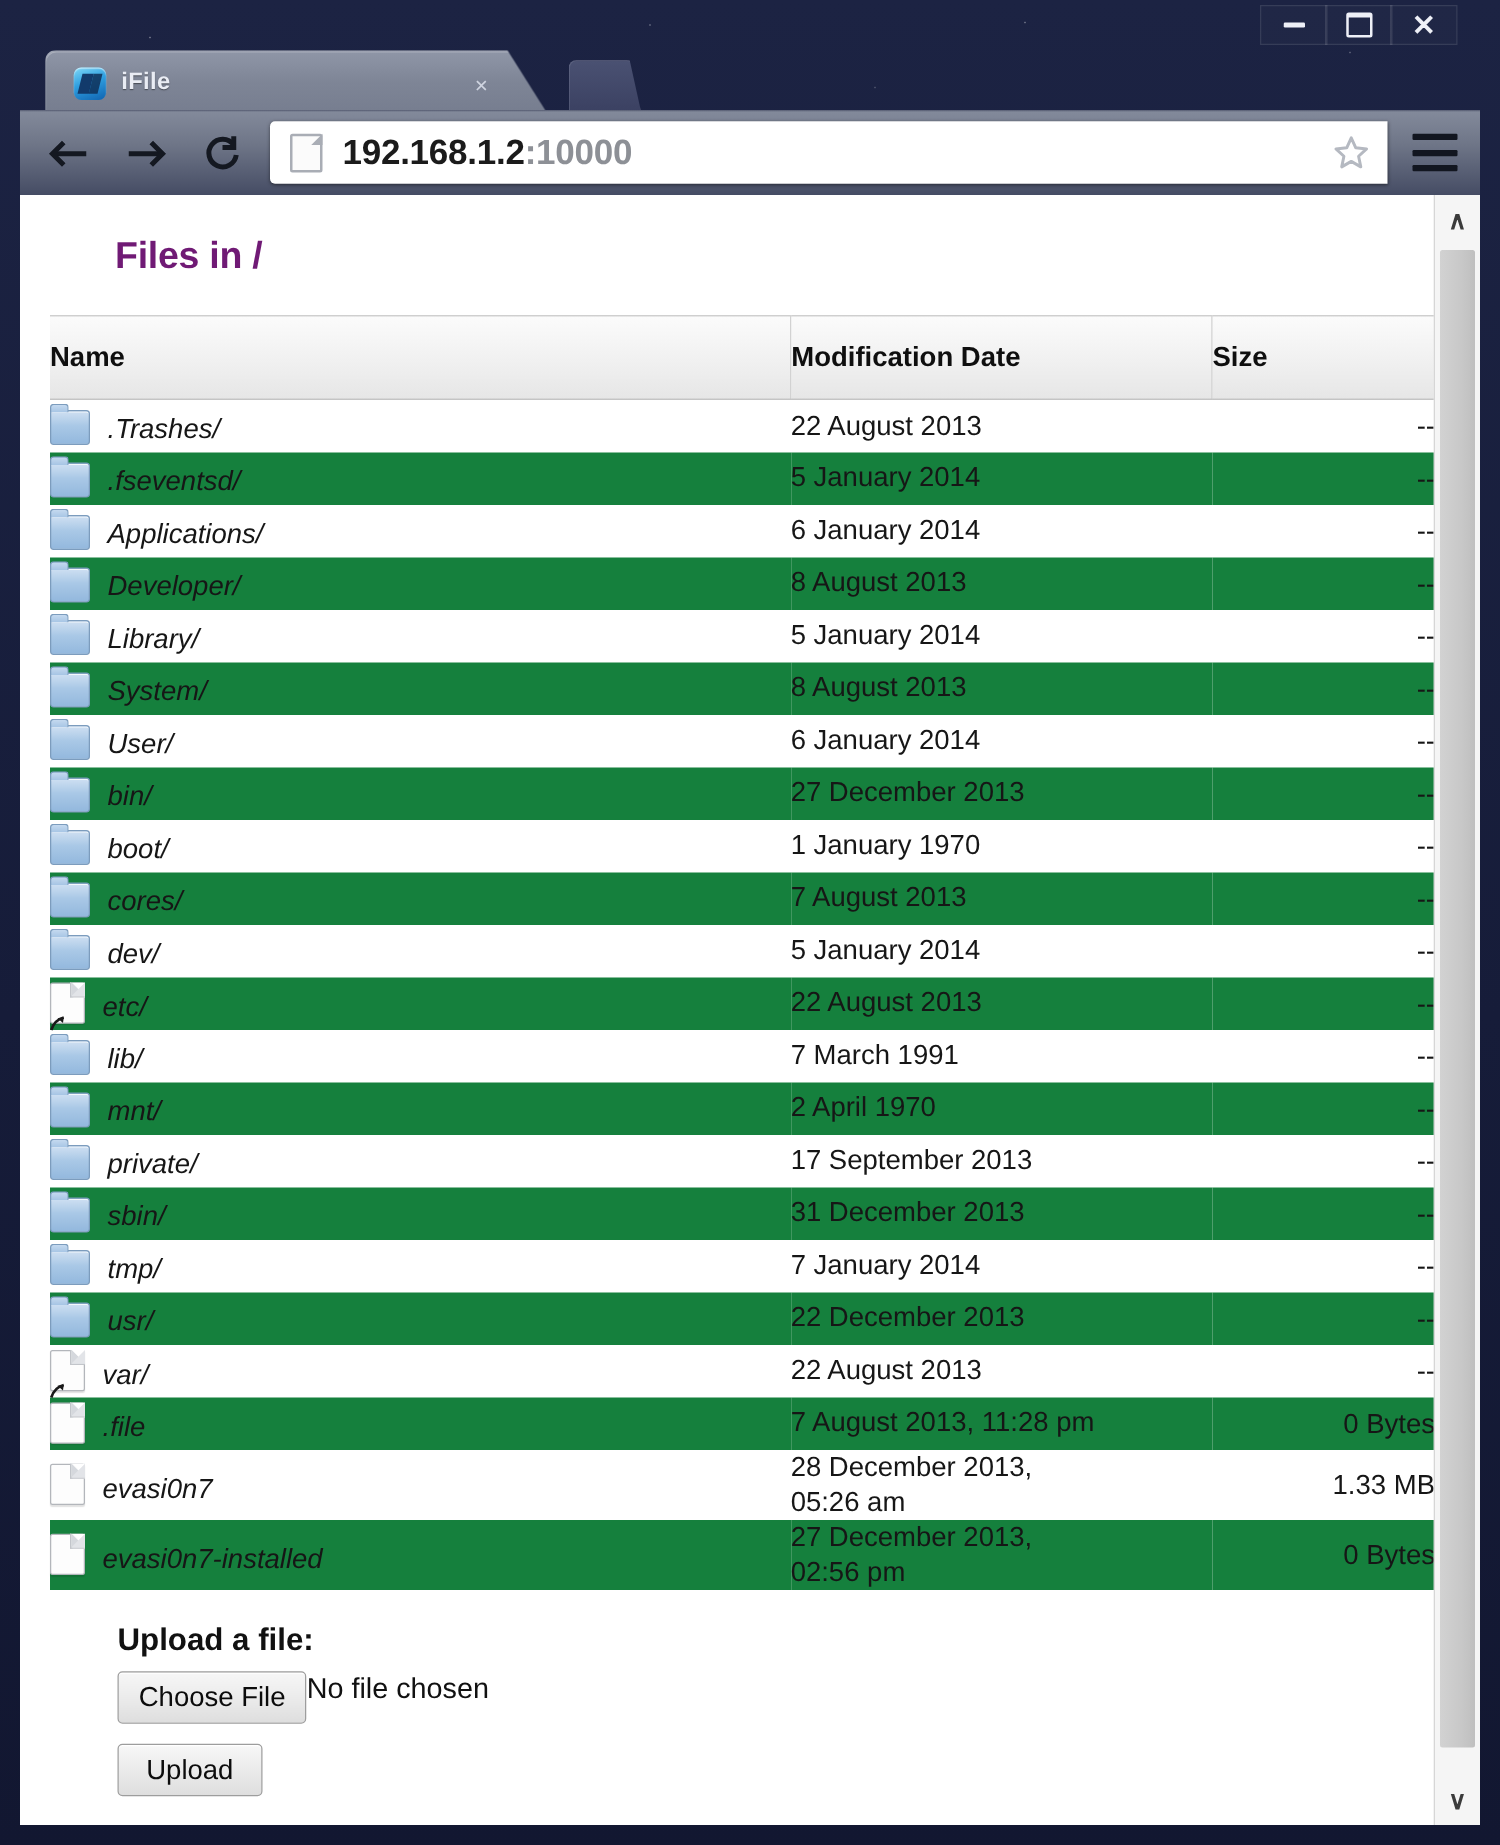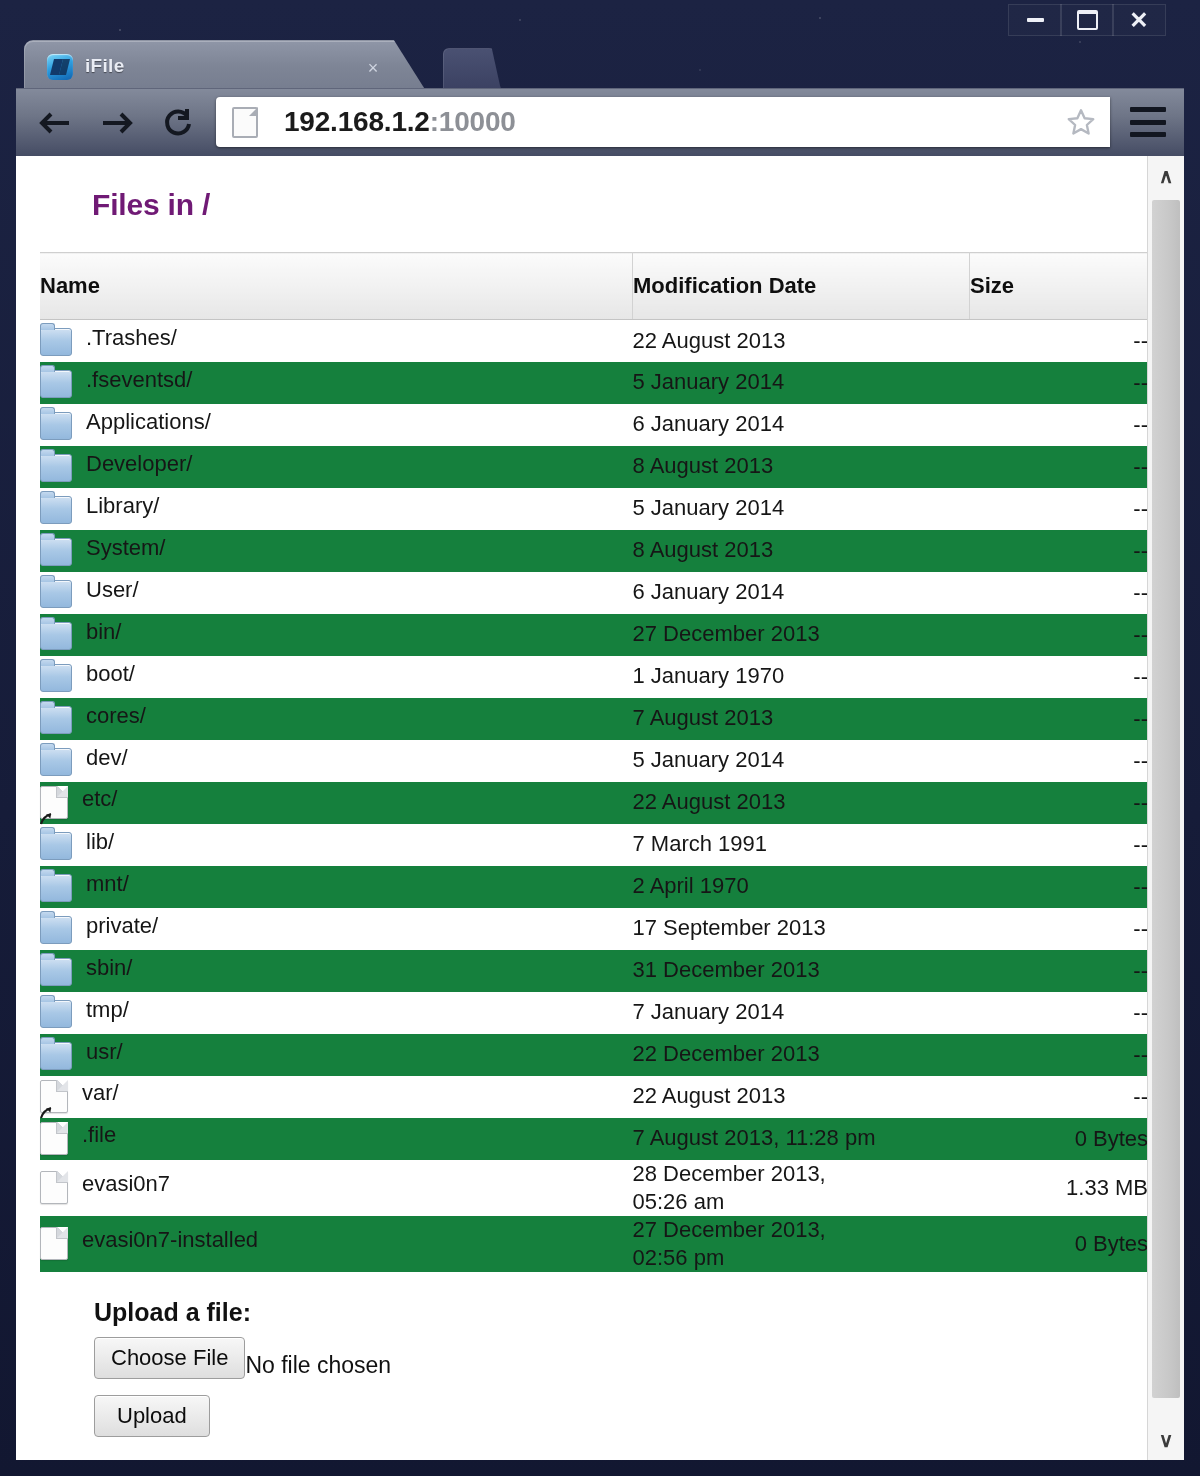--- a/index.html
+++ b/index.html
@@ -38,21 +38,21 @@
     color: #f2f4fa;
   }
   #btn-min  { right: 138px; }
   #btn-max  { right:  86px; }
   #btn-close{ right:  34px; }
   .glyph-min { width: 17px; height: 4px; background: #eef0f7; border-radius: 1px; }
   .glyph-max { width: 17px; height: 14px; border: 2px solid #eef0f7; border-top-width: 4px; border-radius: 2px;}
   .glyph-close { font-size: 23px; line-height: 23px; font-weight: bold; color:#eef0f7; font-family:"Liberation Sans",sans-serif;}
 
   
-  #tabstrip { position: absolute; top: 38px; left: 18px; right: 30px; height: 52px; }
+  #tabstrip { position: absolute; top: 38px; left: 30px; right: 30px; height: 52px; }
   #tab {
     position: absolute; left: 6px; top: 2px; width: 400px; height: 50px;
     background: linear-gradient(180deg, #8f96a7 0%, #7e8596 50%, #767d8f 100%);
     border-radius: 9px 9px 0 0;
     border: 1px solid rgba(255,255,255,.18);
     border-bottom: none;
     box-shadow: inset 0 1px 0 rgba(255,255,255,.25);
     transform: perspective(240px) rotateX(0deg);
     clip-path: polygon(0 0, 92% 0, 100% 100%, 0 100%);
   }
@@ -119,21 +119,21 @@
     position: relative; margin-left: 16px; width: 22px; height: 27px;
     background: #fbfbfb; border: 2px solid #a9adb5; border-radius: 2px;
     flex: none;
   }
   #page-icon::after {
     content: ""; position: absolute; right: -2px; top: -2px;
     border-width: 0 0 9px 9px; border-style: solid;
     border-color: transparent transparent #a9adb5 transparent;
   }
   #url-text {
-    margin-left: 26px;
+    margin-left: 16px;
     font-size: 28px; font-weight: bold; color: #1b1b1b;
     letter-spacing: -.2px;
     white-space: nowrap;
   }
   #url-text .dim { color: #8d9096; font-weight: bold; }
   #star {
     position: absolute; right: 14px; top: 10px;
     width: 30px; height: 30px; color: #b5b9c1;
   }
   #menu-btn {
@@ -178,21 +178,21 @@
   th.col-name { padding-left: 52px; width: 592px; border-right: 1px solid #d2d2d2; }
   th.col-date { padding-left: 30px; width: 336px; border-right: 1px solid #d2d2d2; }
   th.col-size { text-align: right; padding-right: 52px; }
 
   table.filelist tbody tr { height: 42px; }
   table.filelist tbody tr.odd  { background: #ffffff; }
   table.filelist tbody tr.even { background: #15803d; }
   table.filelist tbody td { padding: 0; vertical-align: middle; }
 
   td.c-name { padding-left: 10px; }
-  .name-cell { display: flex; align-items: flex-start; }
+  .name-cell { display: flex; align-items: flex-end; font-style: italic; }
   .name-text { margin-left: 14px; }
   td.c-date { padding-left: 30px; line-height: 1.28; }
   td.c-size { text-align: right; padding-right: 52px; white-space: nowrap; }
 
   tr.tall { height: 74px; }
 
   
   .ico { position: relative; flex: none; width: 30px; height: 26px; }
 
   .ico.folder {
@@ -232,21 +232,21 @@
   .ico.alias .badge {
     position: absolute; left: -2px; bottom: -2px;
     width: 14px; height: 14px; color: #1a1a1a;
   }
 
   
   #upload {
     margin: 26px 0 0 78px;
   }
   #upload-label { font-size: 25px; font-weight: bold; color: #111; }
-  .btnrow { margin-top: 14px; display: flex; align-items: flex-end; }
+  .btnrow { margin-top: 14px; display: flex; align-items: flex-start; }
   button.webbtn {
     font-family: "Liberation Sans", sans-serif;
     font-size: 22px;
     color: #0c0c0c;
     background: linear-gradient(180deg, #f7f7f7 0%, #ebebeb 50%, #dedede 100%);
     border: 1px solid #9d9d9d;
     border-radius: 4px;
     padding: 7px 16px;
     box-shadow: inset 0 1px 0 #fff;
   }

